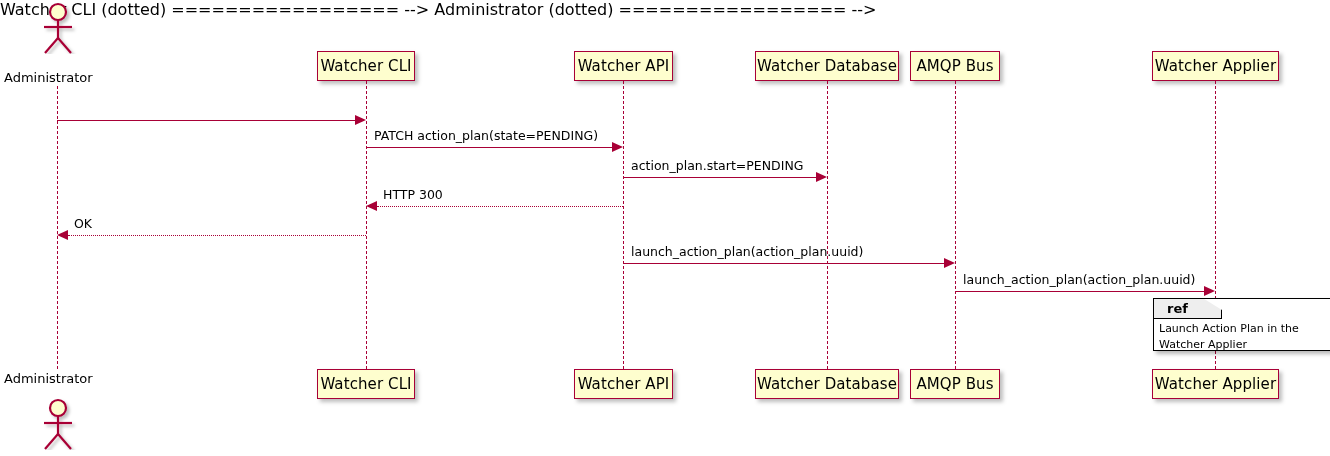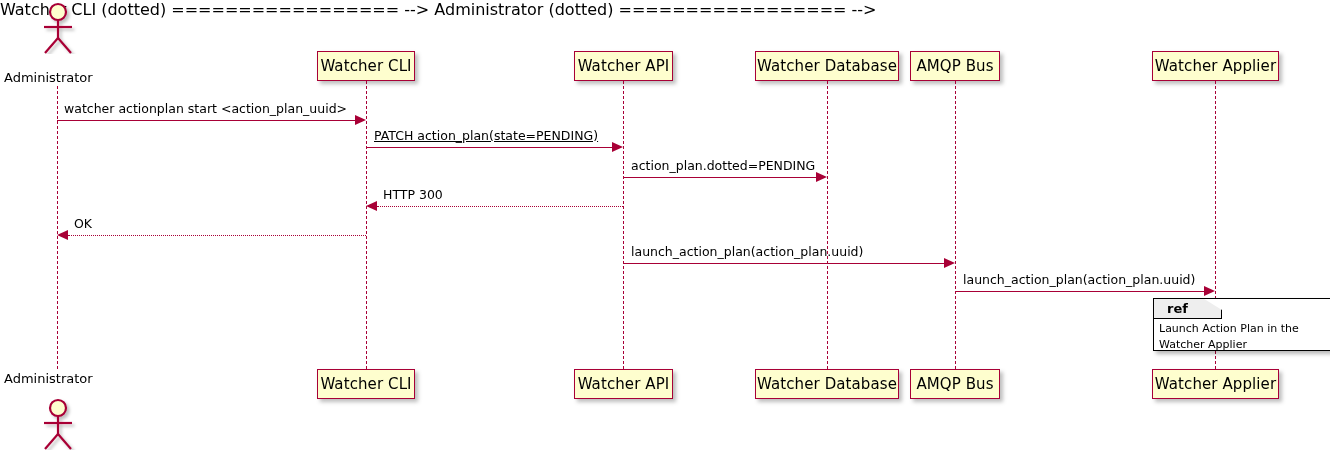--- a/index.html
+++ b/index.html
@@ -163,31 +163,30 @@
 
   
   <div class="lifeline" style="left:57px; top:86px; height:283px;"></div>
   <div class="lifeline" style="left:366px; top:81px; height:288px;"></div>
   <div class="lifeline" style="left:623px; top:81px; height:288px;"></div>
   <div class="lifeline" style="left:827px; top:81px; height:288px;"></div>
   <div class="lifeline" style="left:955px; top:81px; height:288px;"></div>
   <div class="lifeline" style="left:1215px; top:81px; height:288px;"></div>
 
   
-  <div class="msg-label" style="left:64px; top:103px;">watcher actionplan start &lt;action_plan_uuid&gt;</div>
   <div class="msg-line" style="left:57px; top:120px; width:299px;"></div>
   <div class="arrowhead right" style="left:355px; top:115px;"></div>
 
   
-  <div class="msg-label" style="left:374px; top:130px;text-decoration:underline;">PATCH action_plan(state=PENDING)</div>
+  <div class="msg-label" style="left:374px; top:130px;">PATCH action_plan(state=PENDING)</div>
   <div class="msg-line" style="left:366px; top:147px; width:247px;"></div>
   <div class="arrowhead right" style="left:612px; top:142px;"></div>
 
   
-  <div class="msg-label" style="left:631px; top:160px;">action_plan.dotted=PENDING</div>
+  <div class="msg-label" style="left:631px; top:160px;">action_plan.start=PENDING</div>
   <div class="msg-line" style="left:623px; top:177px; width:194px;"></div>
   <div class="arrowhead right" style="left:816px; top:172px;"></div>
 
    Watcher CLI (dotted) ================= --&gt;
   <div class="msg-label" style="left:383px; top:189px;">HTTP 300</div>
   <div class="msg-line dotted" style="left:377px; top:206px; width:246px;"></div>
   <div class="arrowhead left" style="left:366px; top:201px;"></div>
 
    Administrator (dotted) ================= --&gt;
   <div class="msg-label" style="left:74px; top:218px;">OK</div>

